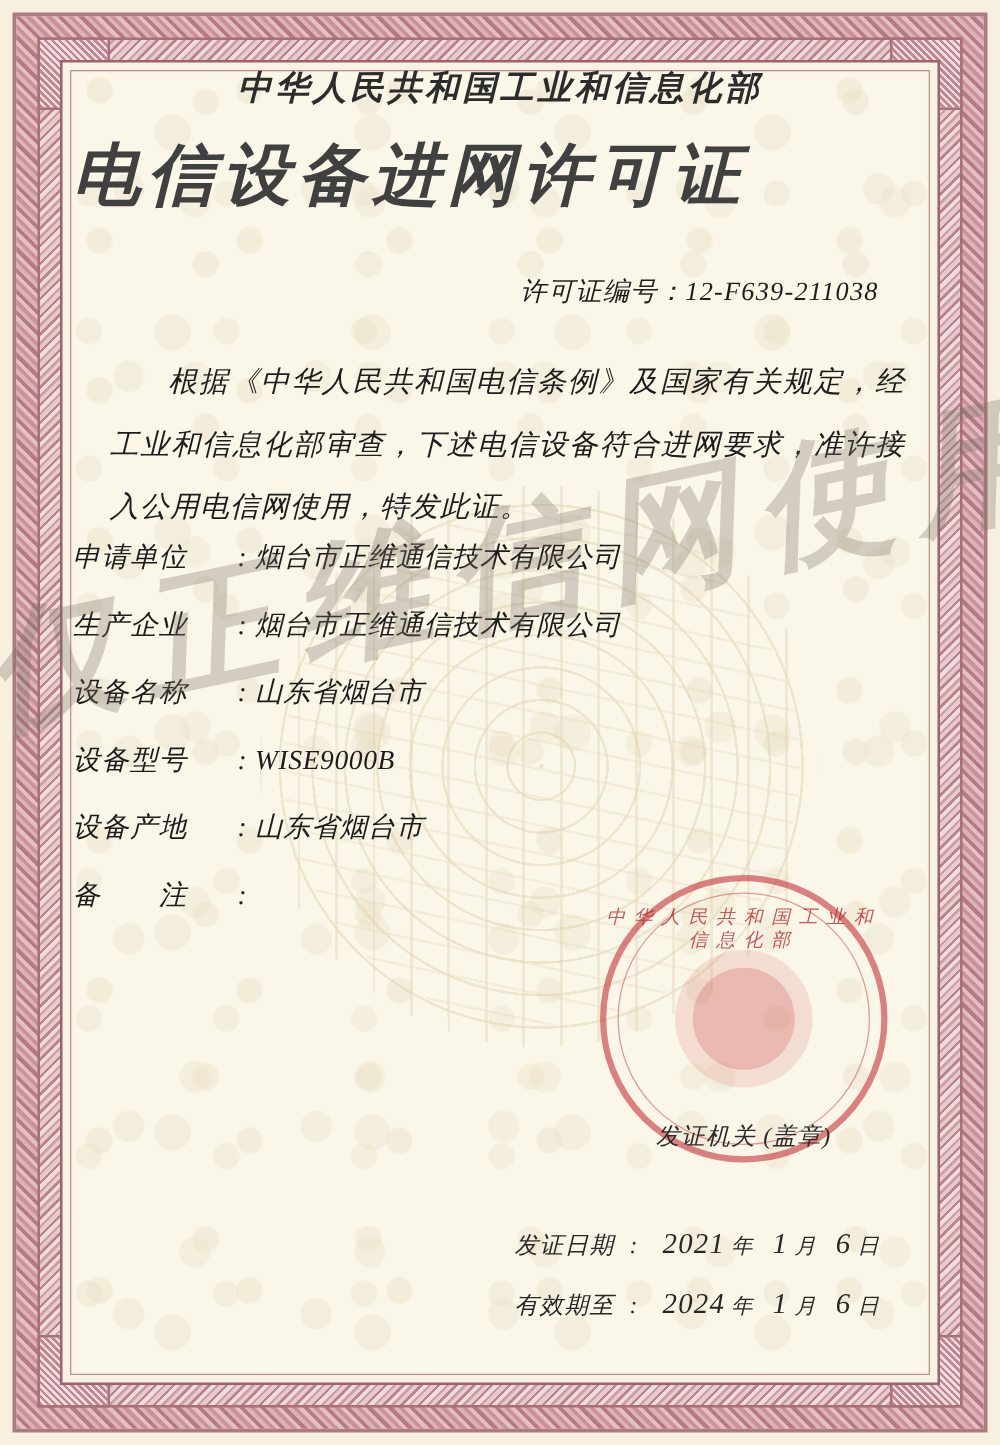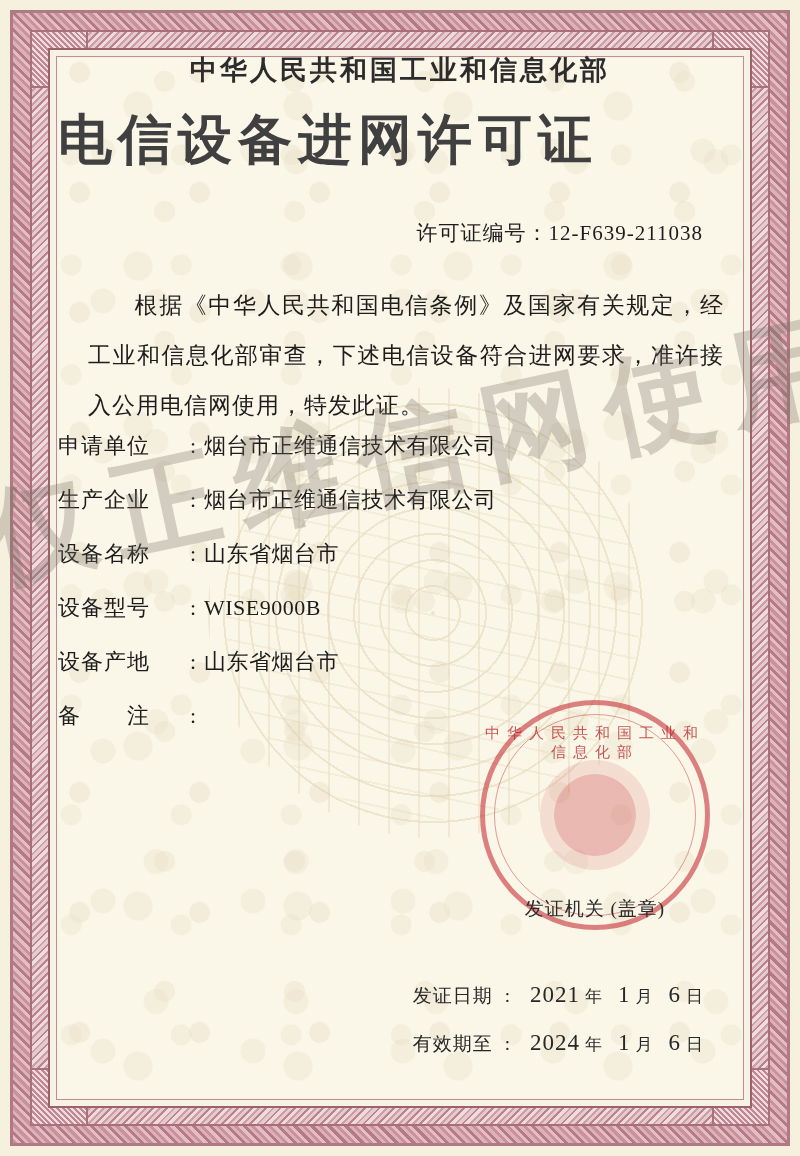--- a/index.html
+++ b/index.html
@@ -9,20 +9,21 @@
   }
   body {
     font-family: "Liberation Serif", "DejaVu Serif", serif;
   }
   .certificate {
     position: relative;
     width: 800px;
     height: 1156px;
     overflow: hidden;
     background: #f6f1df;
+    font-style: italic;
   }
 
   
   .border-outer {
     position: absolute;
     left: 10px; top: 10px; right: 10px; bottom: 10px;
     border: 3px solid #b07a82;
     background:
       repeating-linear-gradient(45deg,
         #c9929a 0px, #c9929a 3px,

